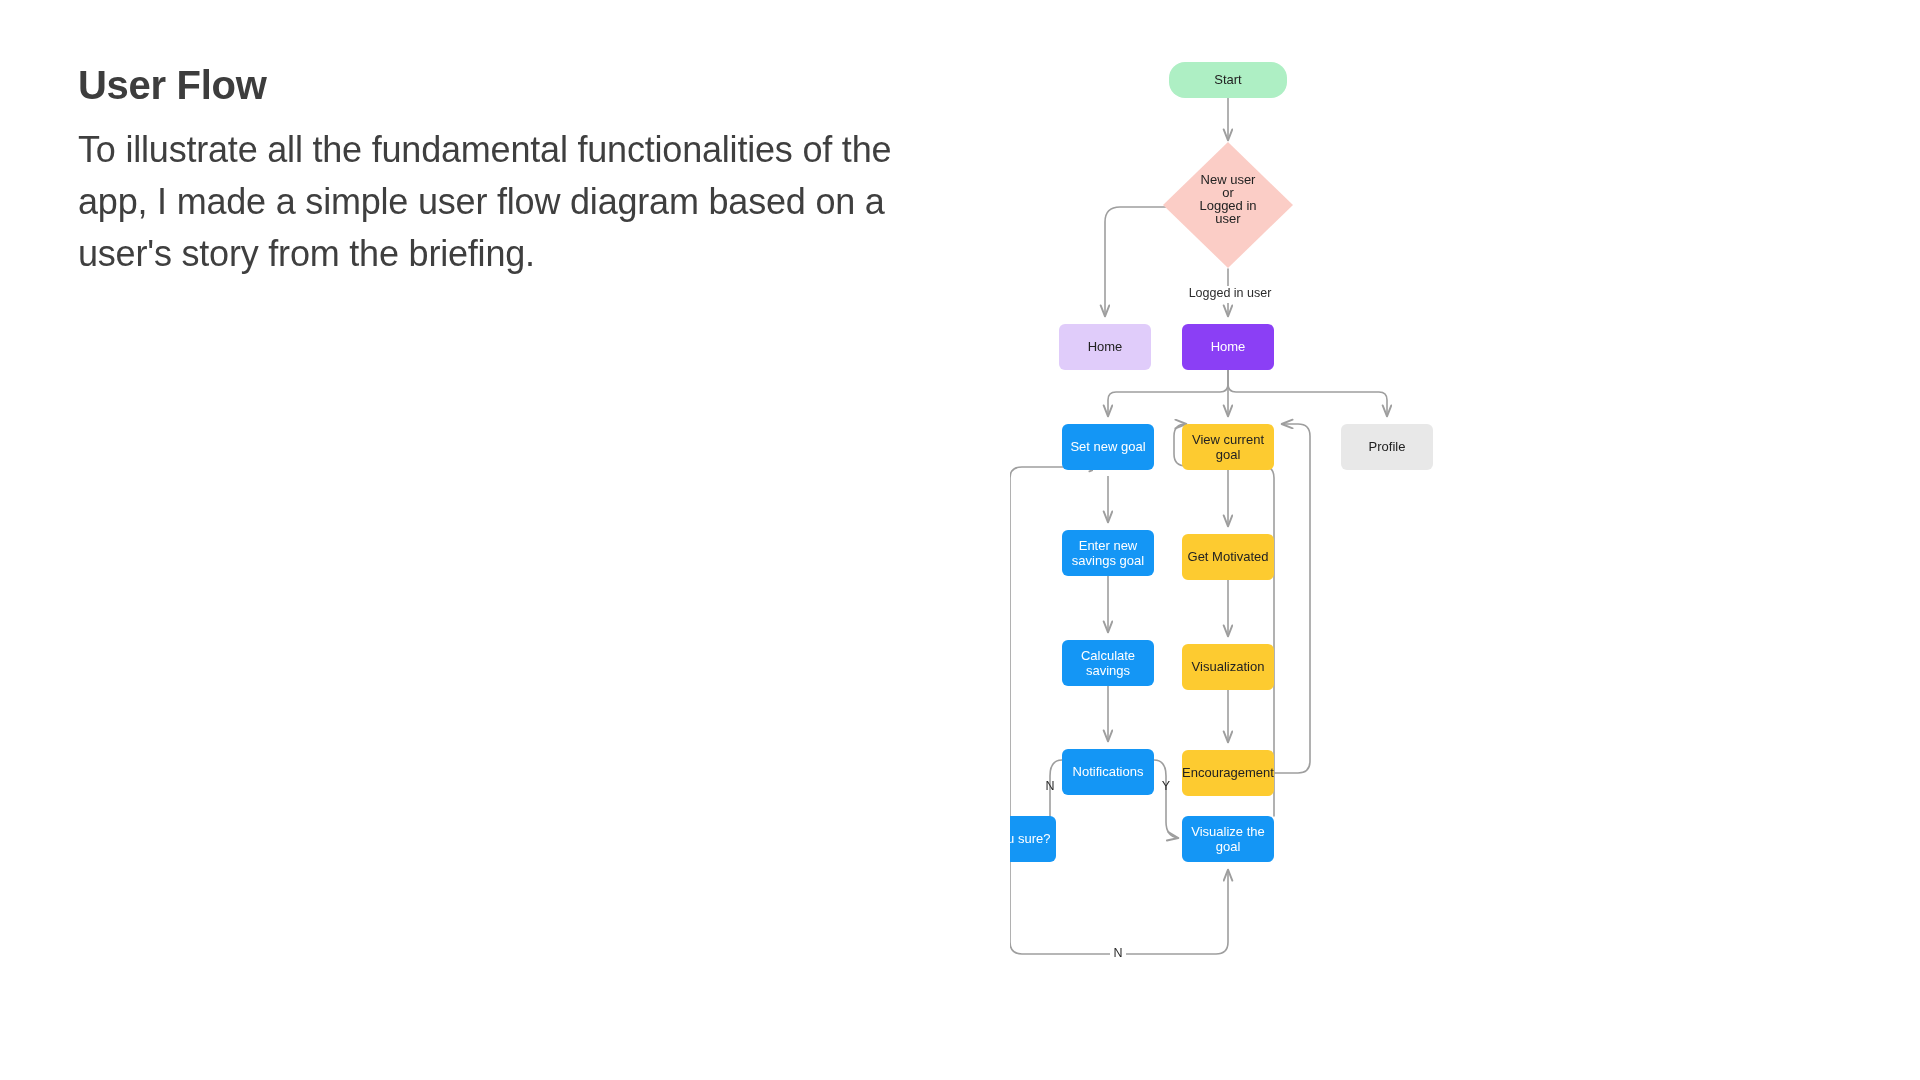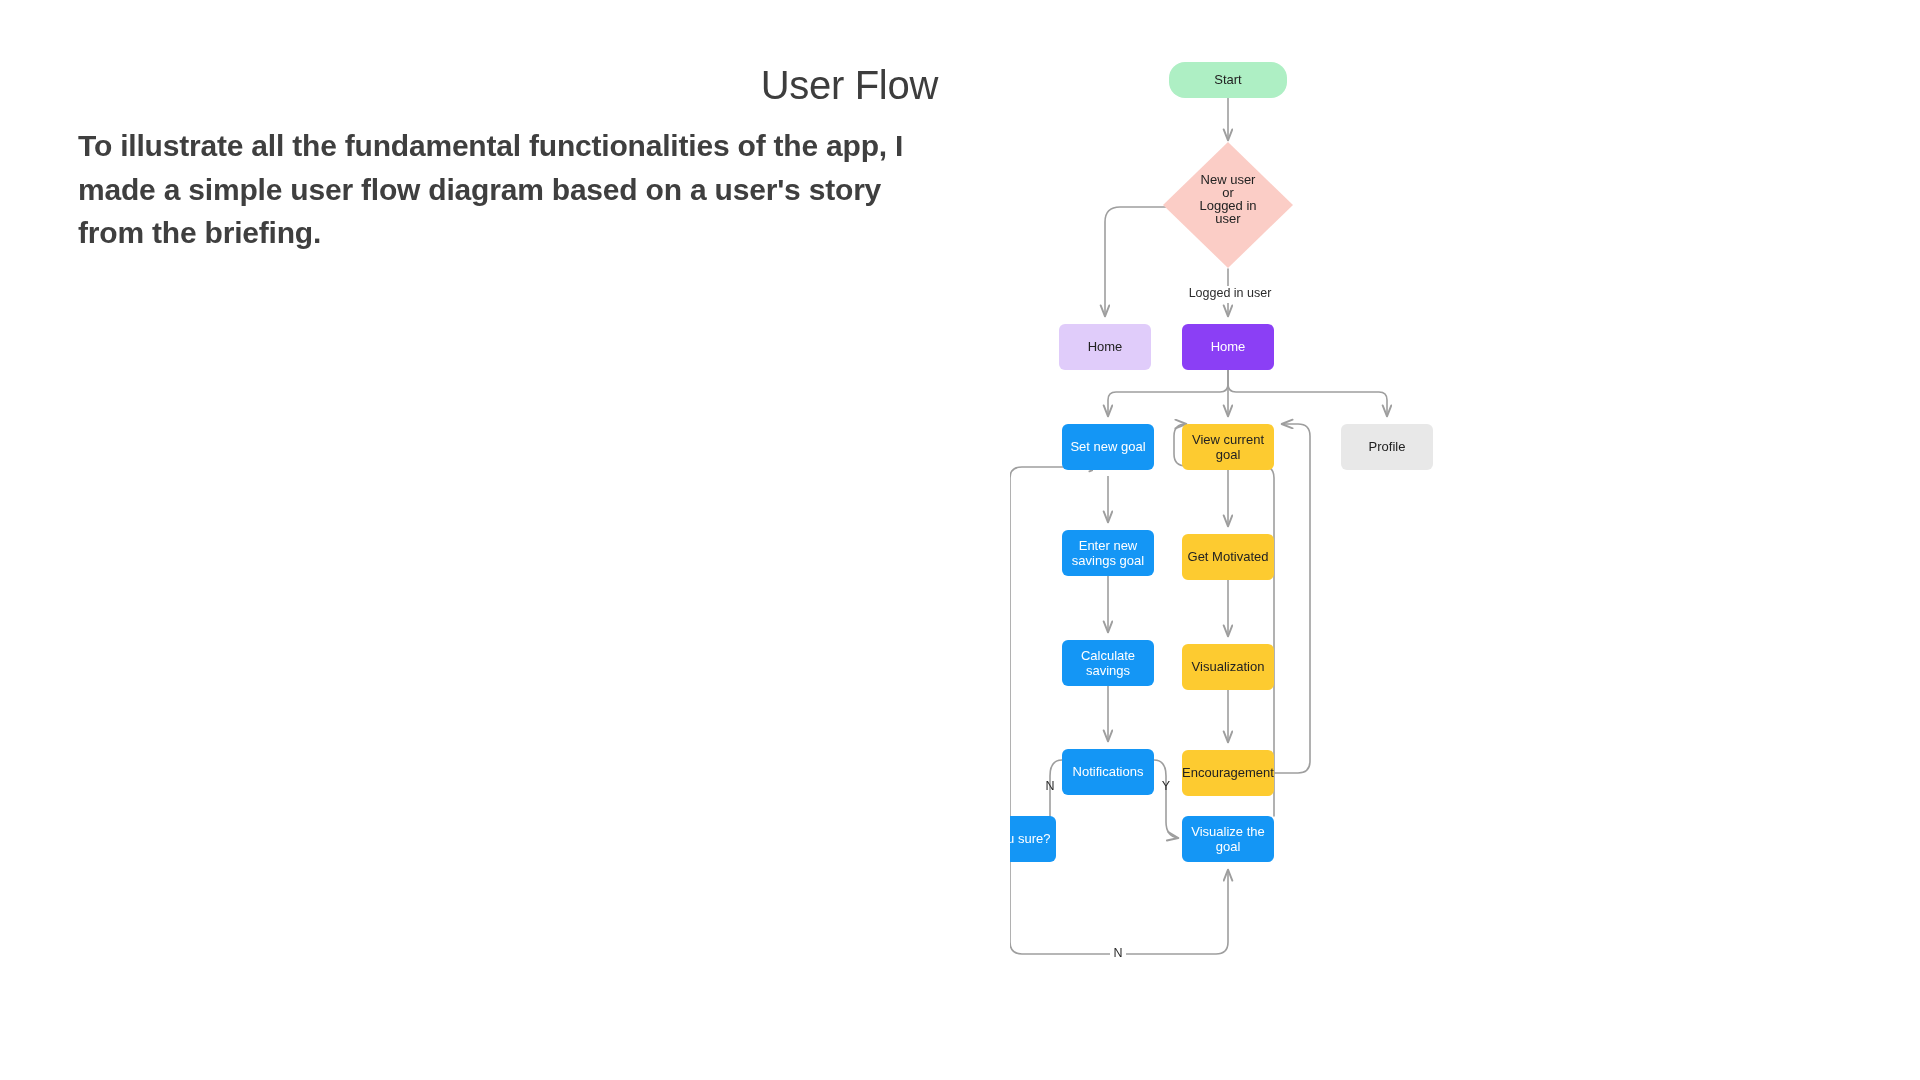--- a/index.html
+++ b/index.html
@@ -19,30 +19,29 @@
 
   
   #text-panel {
     position: absolute;
     left: 78px;
     top: 62px;
     width: 860px;
   }
   #page-title {
     font-size: 40px;
-    font-weight: normal;
+    font-weight: bold;
     color: #3d3d3d;
     letter-spacing: -0.3px;
     margin: 0 0 16px 0;
     line-height: 1.15;
-    text-align: right;
   }
   #page-description {
-    font-size: 30px;
-    font-weight: bold;
+    font-size: 36px;
+    font-weight: normal;
     color: #3f3f3f;
     line-height: 1.45;
     margin: 0;
     max-width: 850px;
     letter-spacing: -0.2px;
   }
 
   
   #diagram-panel {
     position: absolute;

